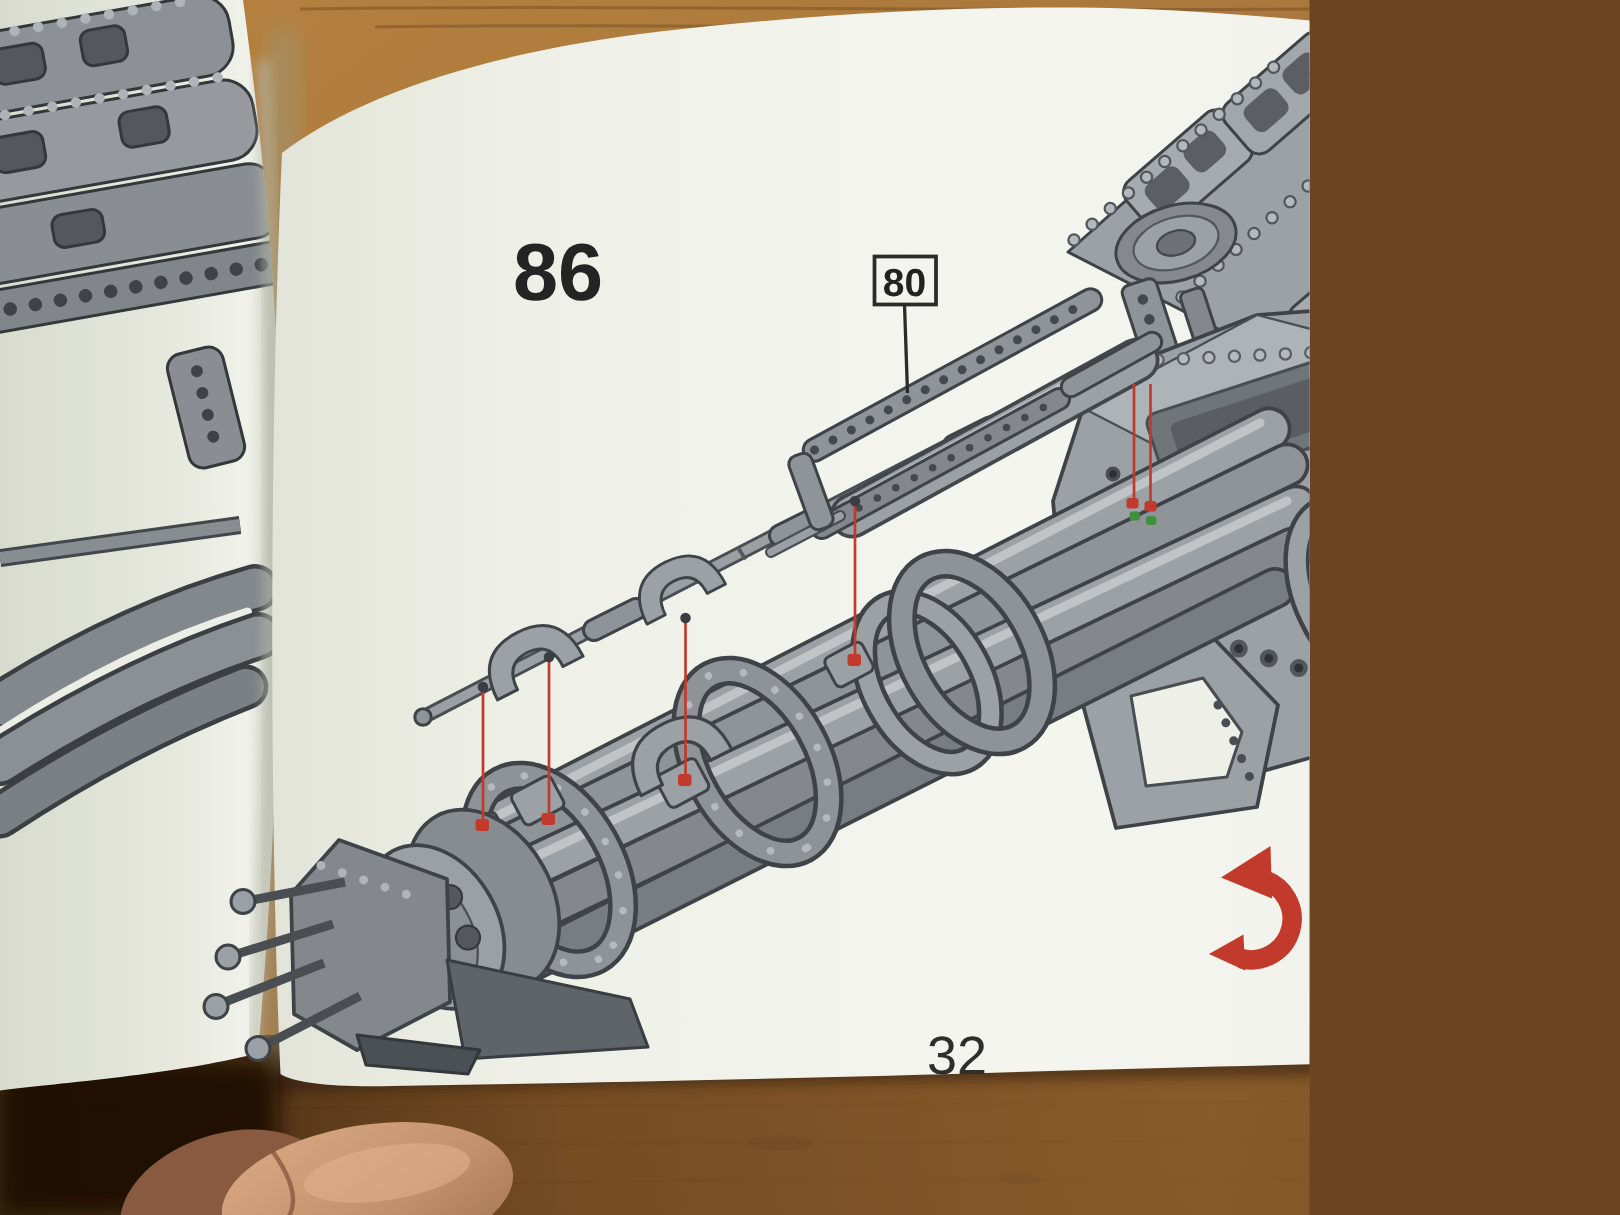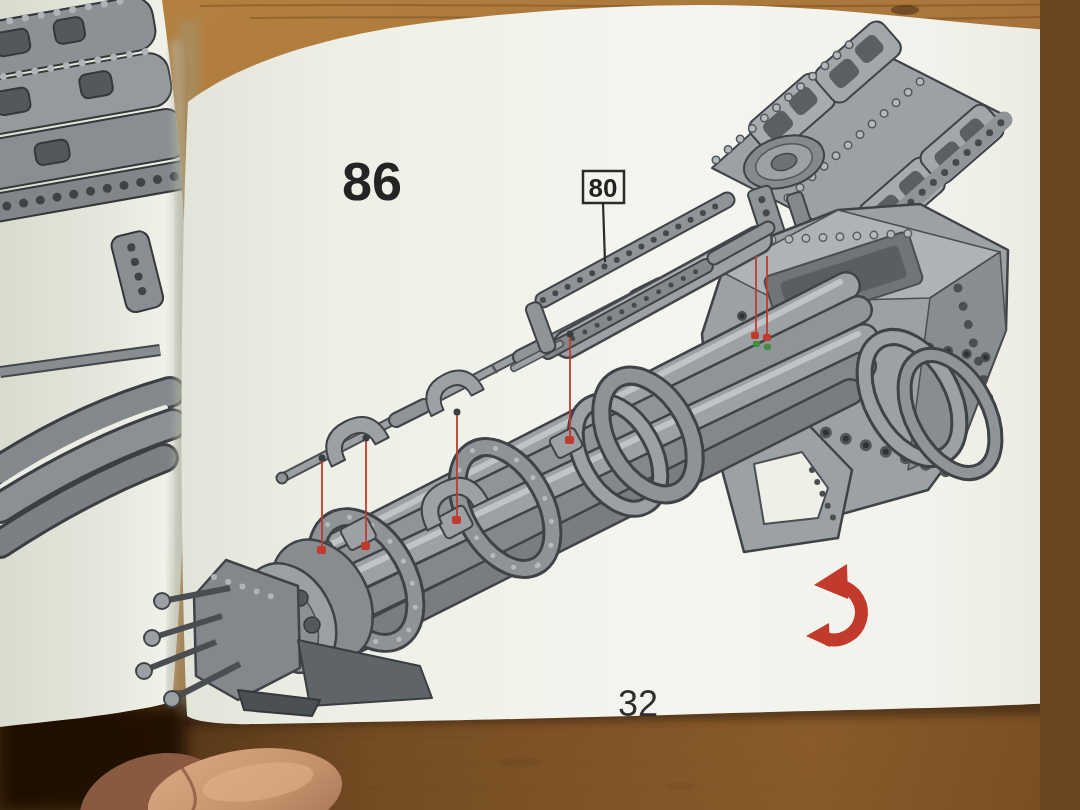--- a/index.html
+++ b/index.html
@@ -1,16 +1,16 @@
 <!DOCTYPE html>
 <html><head>
 <meta charset="utf-8">
 <style>
   html,body{margin:0;padding:0;background:#6b4520;}
-  .scene{position:relative;width:1040px;height:810px;overflow:hidden;}
+  .scene{position:relative;width:873px;height:810px;overflow:hidden;}
   svg{display:block;width:1080px;height:810px;}
   .num{font-family:"Liberation Sans", sans-serif;font-weight:bold;}
   .pagenum{font-family:"Liberation Sans", sans-serif;}
 </style>
 </head>
 <body>
 
 <div class="scene">
 <svg viewBox="0 0 1080 810" xmlns="http://www.w3.org/2000/svg">
   <defs>

